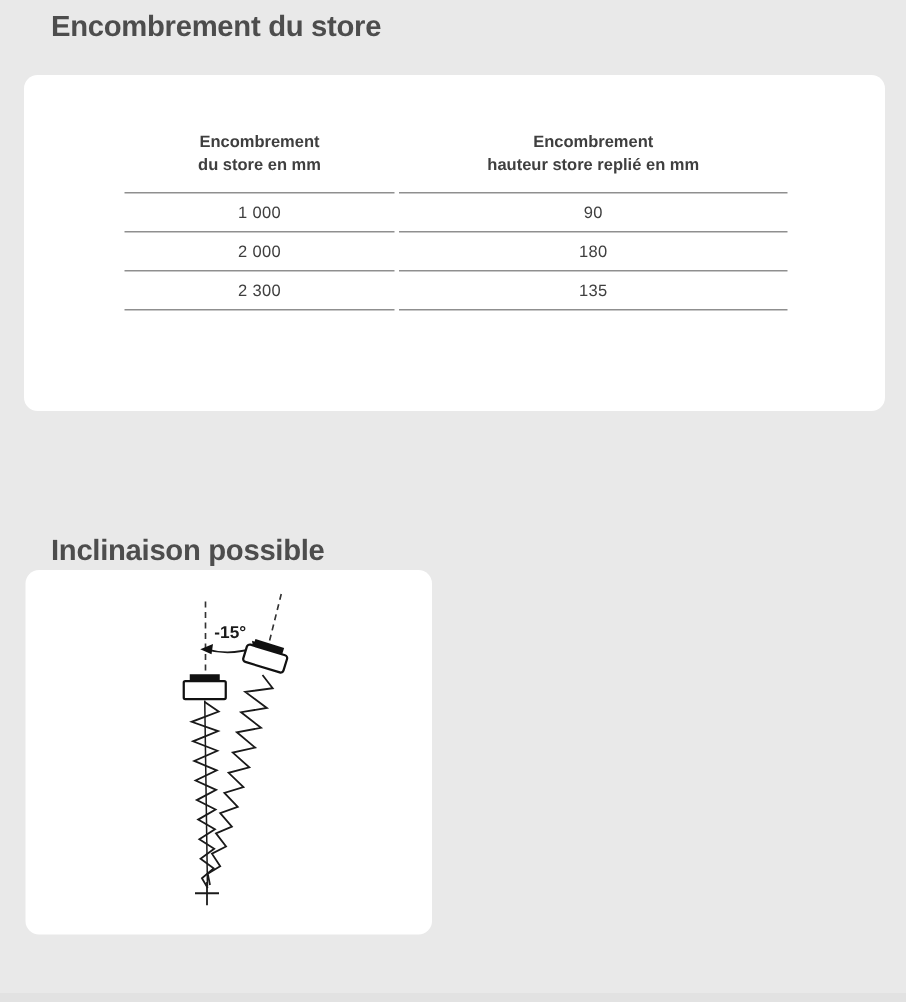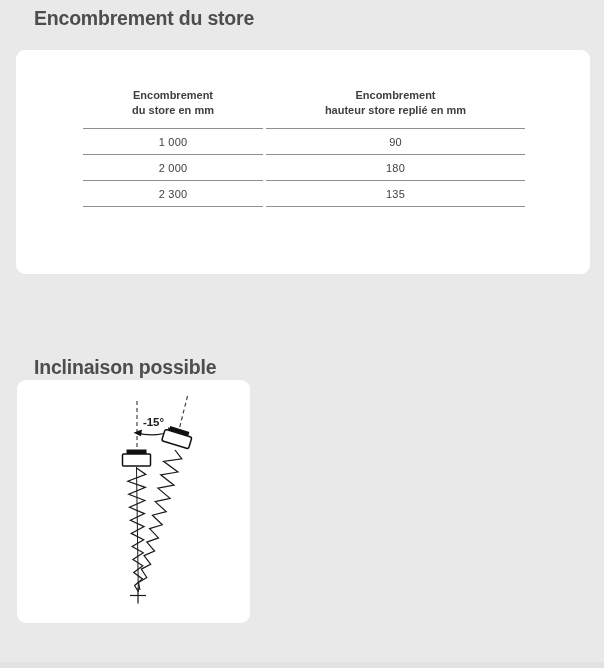--- a/index.html
+++ b/index.html
@@ -19,21 +19,21 @@
     margin-left:16px;
   }
   #title-encombrement { left:18px; top:7px; }
   #title-inclinaison  { left:18px; top:356px; }
   .card {
     position:absolute;
     background:#ffffff;
     border-radius:9px;
   }
   #card-table   { left:16px; top:38px;  width:574px; height:224px;margin-top:12px; }
-  #card-diagram { left:17px; top:380px; width:233px; height:243px; }
+  #card-diagram { left:17px; top:380px; width:271px; height:243px; }
   table {
     border-collapse:separate;
     border-spacing:3px 0;
     margin:36px 0 0 64px;
   }
   th, td {
     border-bottom:1px solid #8f8f8f;
     text-align:center;
     color:#3f3f3f;
   }

